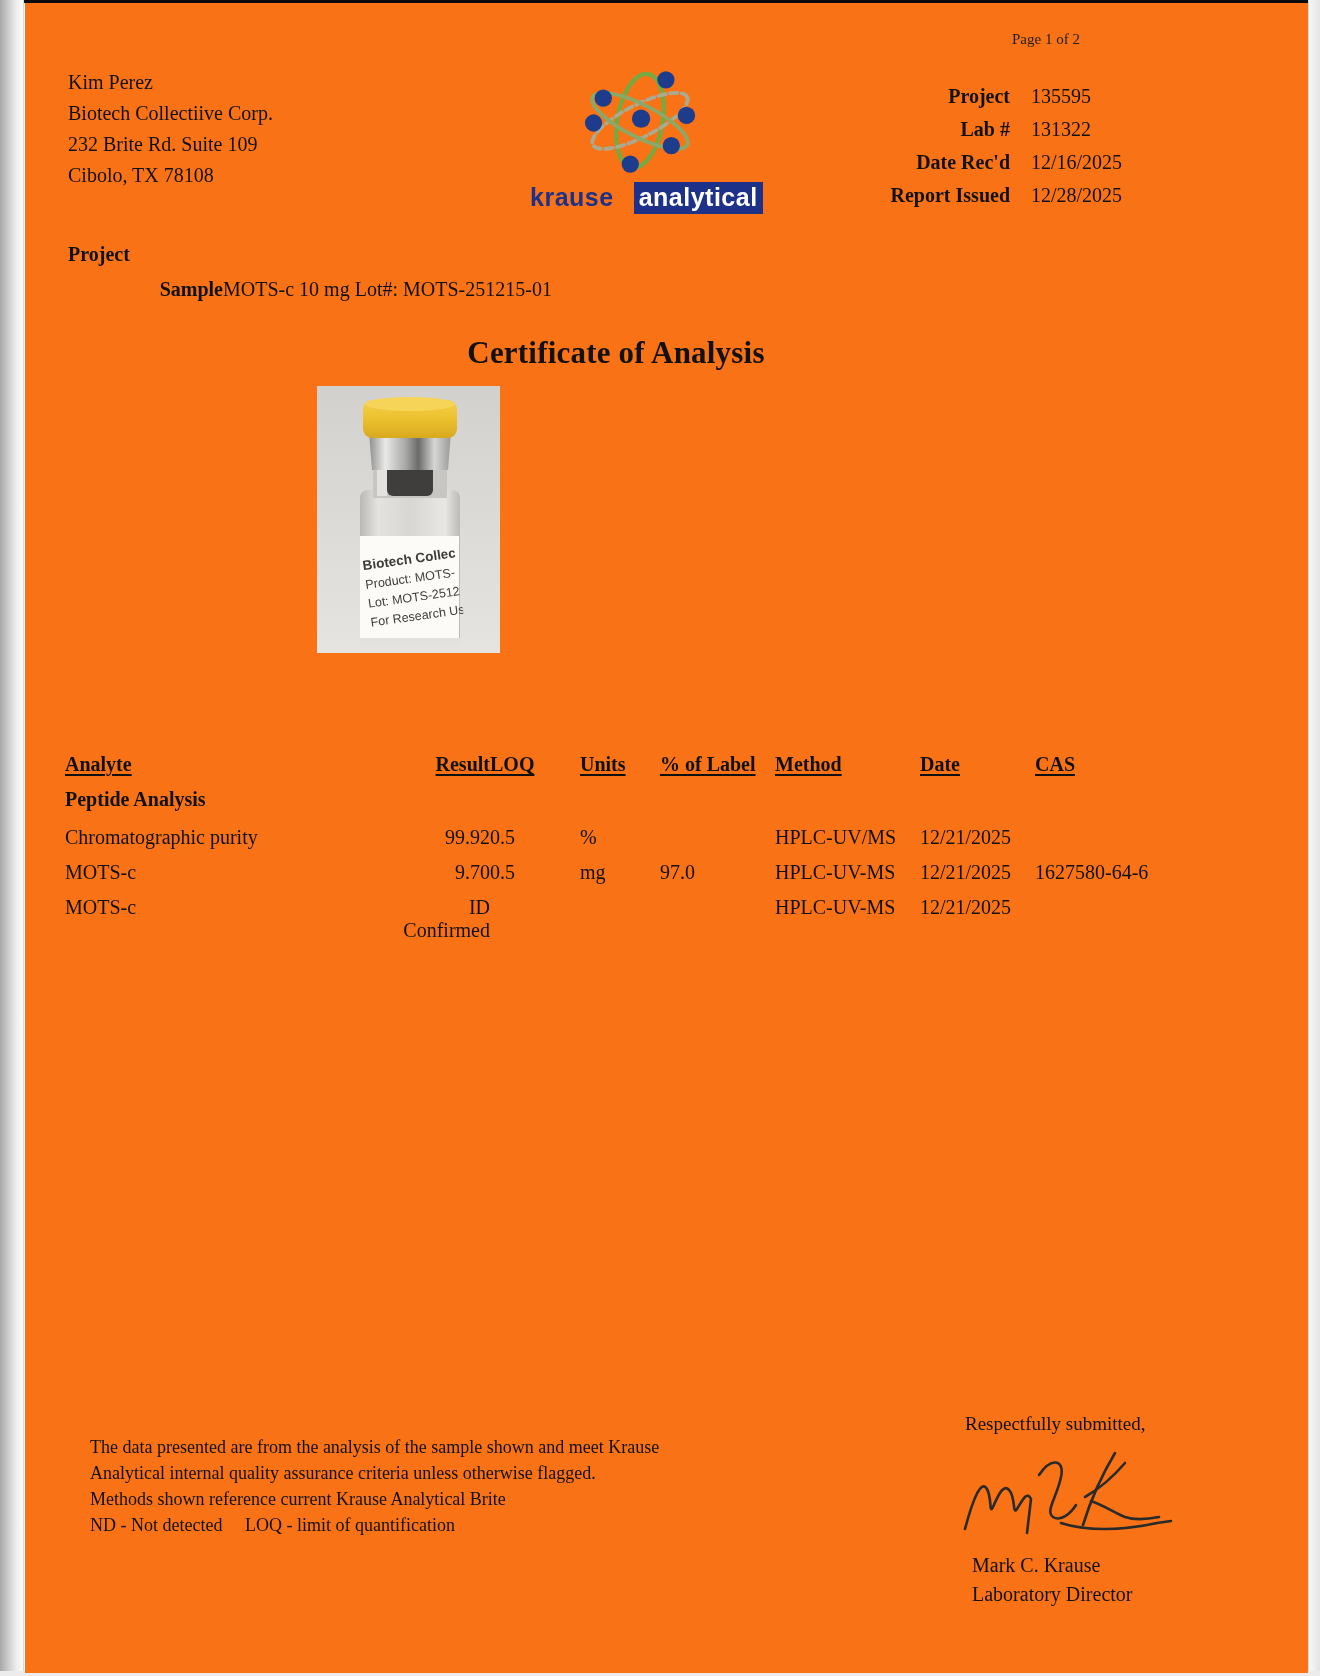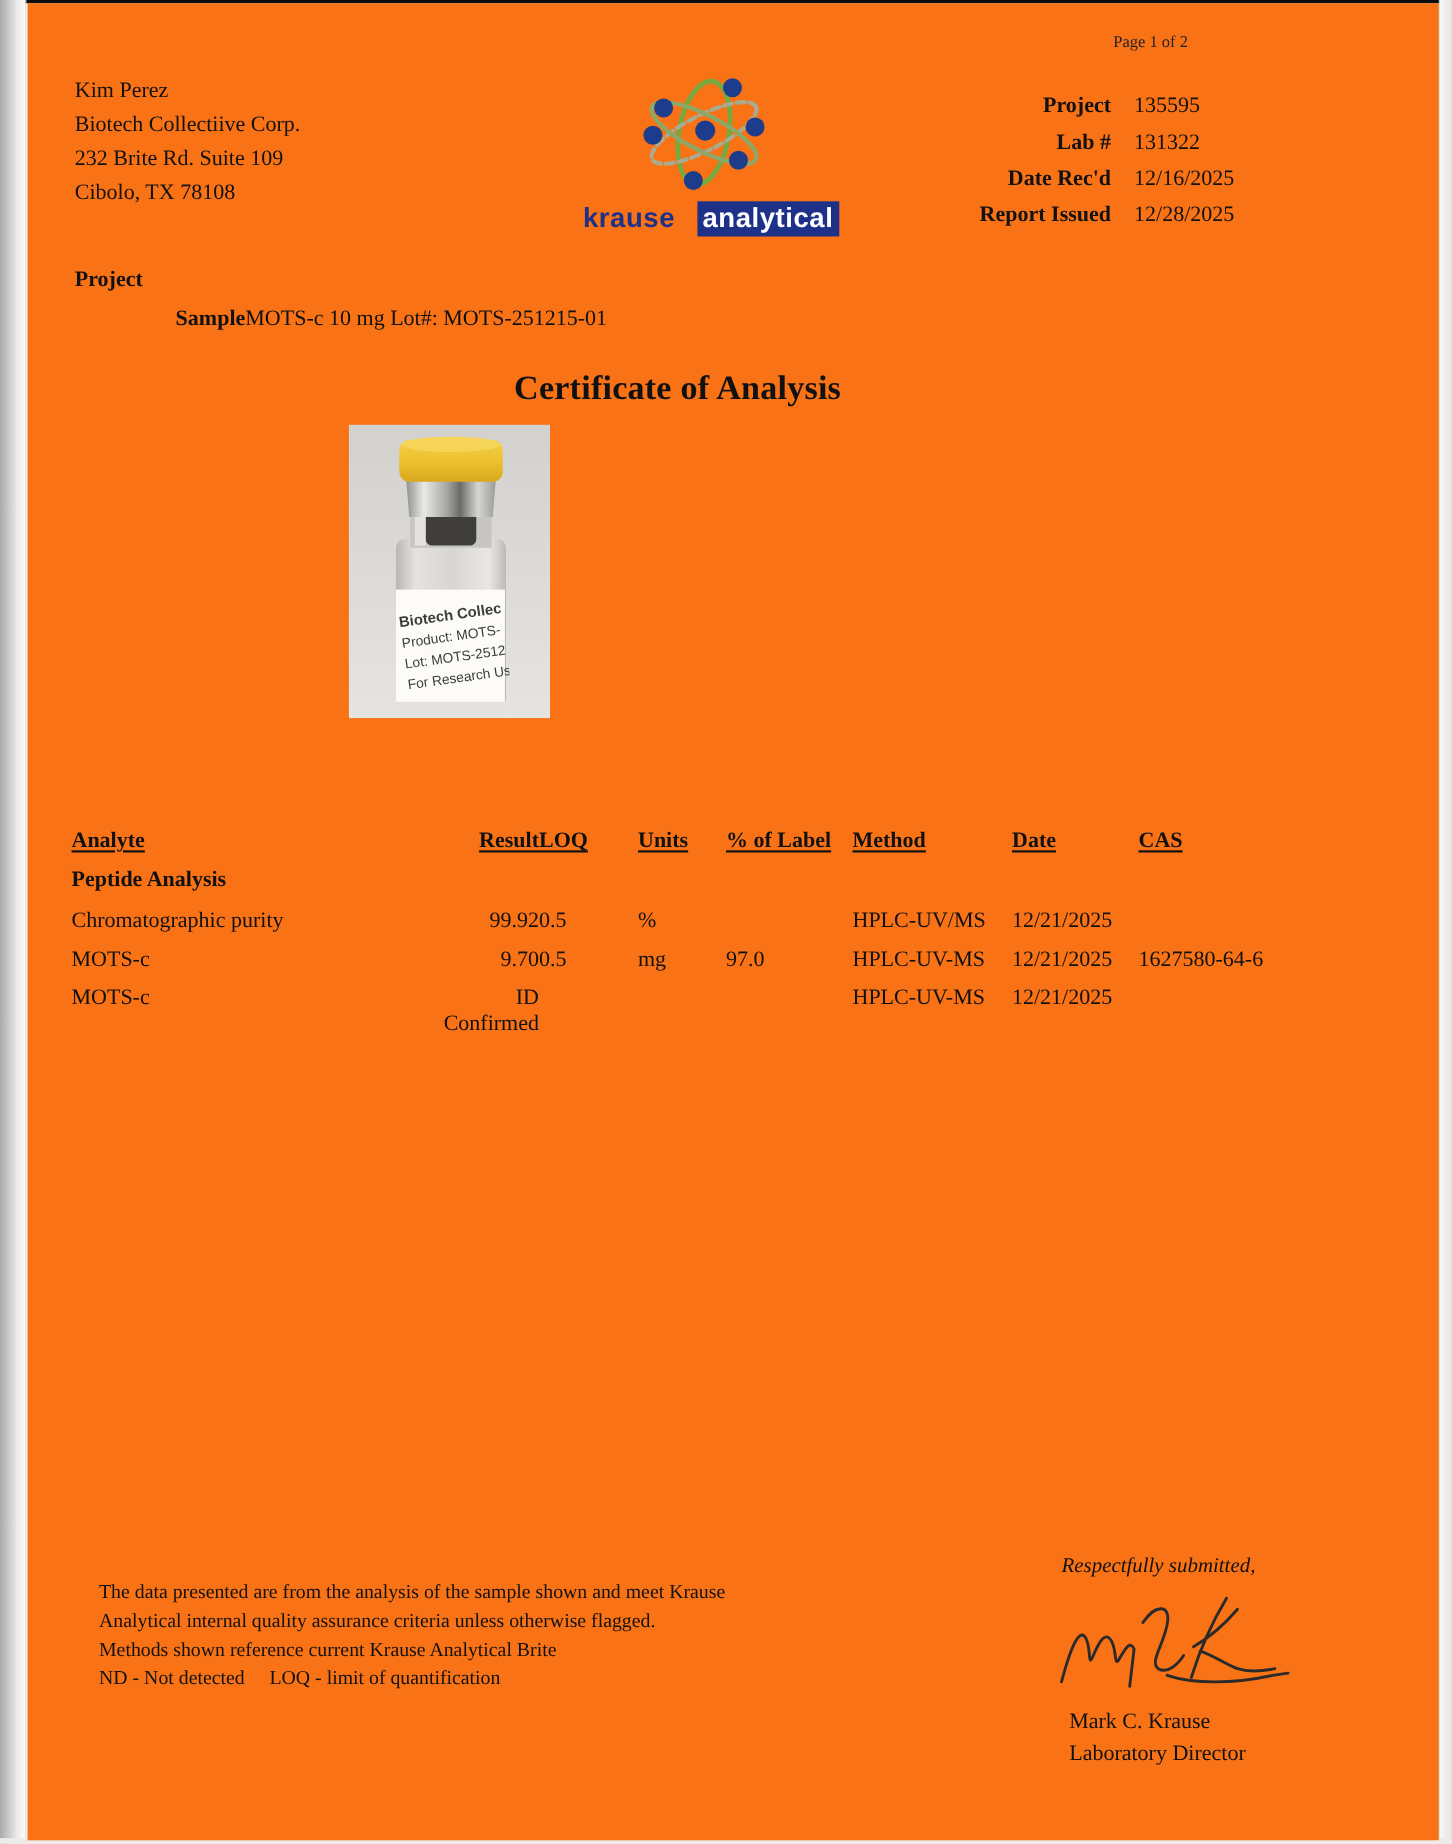--- a/index.html
+++ b/index.html
@@ -43,21 +43,21 @@
   
   .results { left:40px; top:750px; width:1125px; font-size:20px; }
   .results .grid-row { display:grid; grid-template-columns:320px 105px 90px 80px 115px 145px 115px 155px; height:35px; align-items:baseline; }
   .results .hdr { font-weight:bold; text-decoration:underline; text-underline-offset:3px; }
   .c-left{ text-align:left; } .c-right{ text-align:right; } .c-center{ }
   .section-row { font-weight:bold; height:38px; }
 
   .disclaimer { left:65px; top:1431px; font-size:18px; line-height:26px; }
   .disclaimer .note-line { white-space:pre; }
 
-  .closing { left:940px; top:1410px; font-size:19px;font-style:italic; }
+  .closing { left:940px; top:1410px; font-size:19px; }
   .sig-svg { left:918px; top:1438px; }
   .signer { left:947px; top:1548px; font-size:20px; line-height:29px; }
 
   .lab-address { left:285px; top:1608px; width:600px; text-align:center; font-size:19.5px; white-space:pre; }
 </style>
 </head>
 <body>
 
 <div class="scan-top"></div>
 <div class="scan-left"></div>

